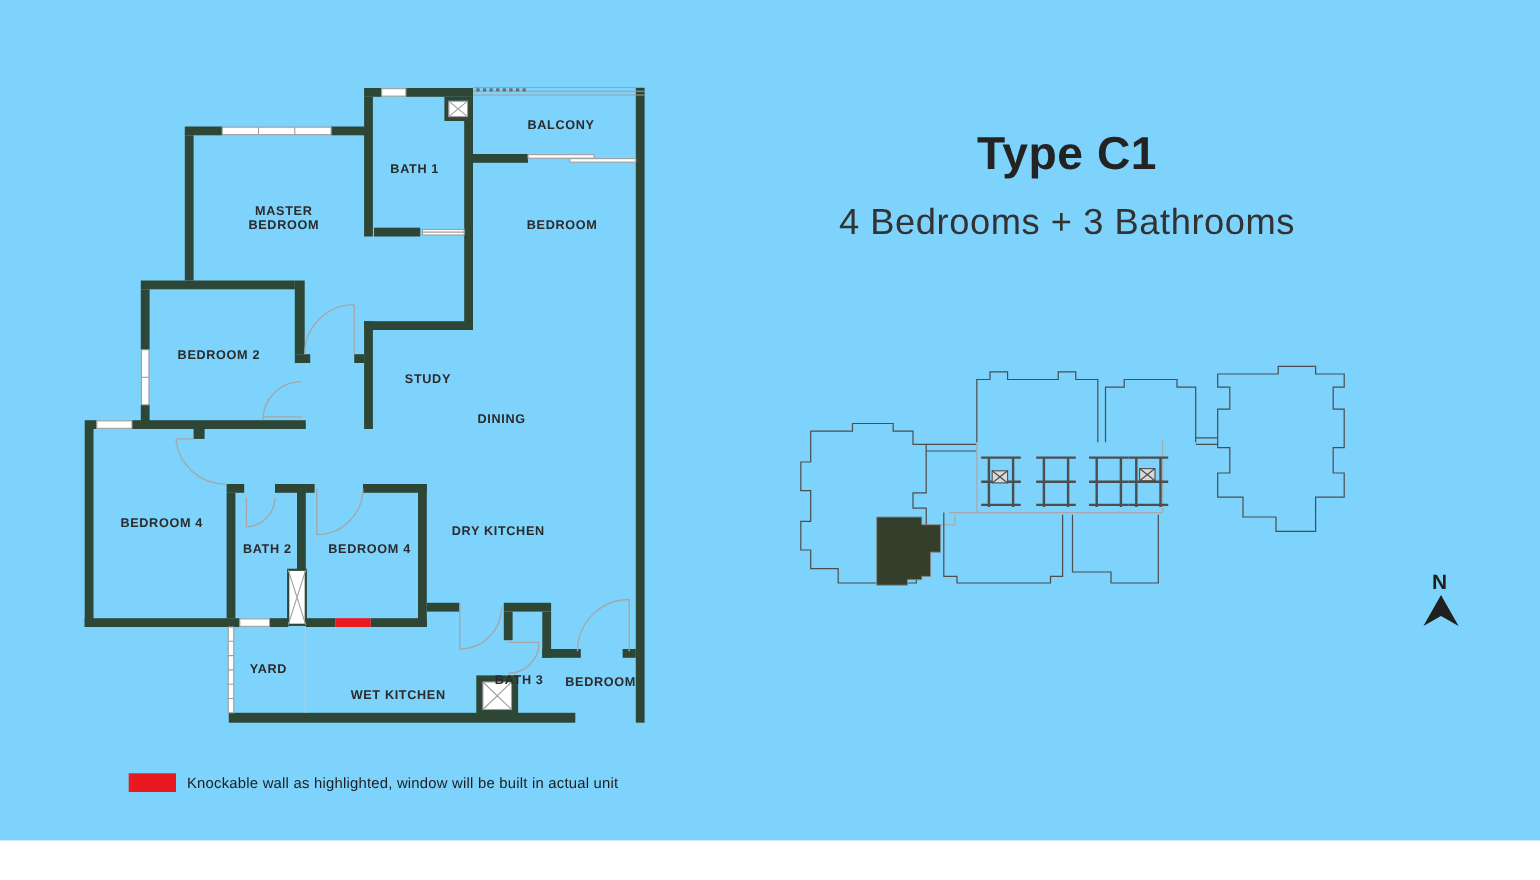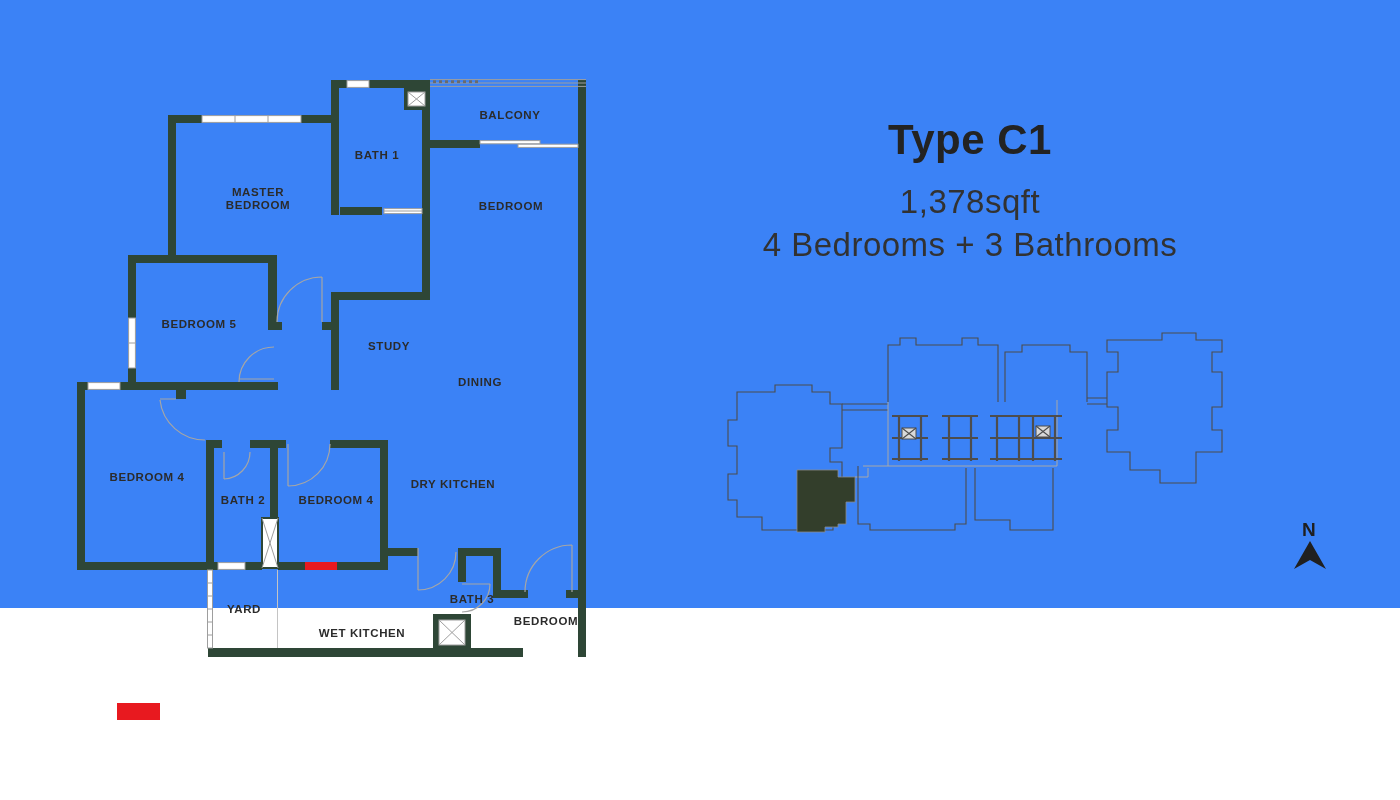--- a/index.html
+++ b/index.html
@@ -2,21 +2,21 @@
 <html style="--wall: #2e4636; --unit-highlight: #333e2b; --knockable-red: #e8191f; --text: #2b2b2b; --thin-line: #9e9e9e; --keyplan-line: #4d4d4d;"><head>
 <meta charset="utf-8">
 <style>
   :root{
     --wall:#2e4636; --unit-highlight:#333e2b; --knockable-red:#e8191f;
     --text:#2b2b2b; --thin-line:#9e9e9e; --keyplan-line:#4d4d4d;
   }
   *{box-sizing:border-box;margin:0;padding:0}
   html,body{width:1400px;height:800px;background:#ffffff;overflow:hidden;
     font-family:"Liberation Sans",sans-serif;}
-  .stage{position:relative;width:1400px;height:608px;background:#3b82f6;}
+  .stage{position:relative;width:1400px;height:764px;background:#7dd3fc;}
   svg.layer{position:absolute;left:0;top:0;}
   .rlabel{position:absolute;transform:translate(-50%,-50%);
     font-size:11.5px;font-weight:700;letter-spacing:.6px;color:var(--text);
     text-align:center;white-space:nowrap;line-height:13px;}
   .rlabel.wrap{white-space:normal;width:88px;margin-top:16px;}
   .title-block{position:absolute;left:970px;top:116px;transform:translateX(-50%);
     text-align:center;color:#232323;white-space:nowrap;}
   .title-type{font-size:42px;font-weight:700;letter-spacing:.5px;margin-bottom:16px;}
   .title-area,.title-config{font-size:33px;font-weight:400;color:#323232;
     letter-spacing:.5px;line-height:43px;}
@@ -163,37 +163,37 @@
       <path d="M797,470 H838 V477 H855 V502 H846 V524 H838 V527 H825 V532 H797 Z" fill="var(--unit-highlight)" stroke="#8a8a8a" stroke-width="0.8"></path>
     </g>
 
     <path d="M1310,541 L1326,569 L1310,560 L1294,569 Z" fill="#202020"></path>
   </svg>
 
   <div class="rlabel" style="left:510px;top:115px">BALCONY</div>
   <div class="rlabel" style="left:377px;top:155px">BATH 1</div>
   <div class="rlabel wrap" style="left:258px;top:183px">MASTER BEDROOM</div>
   <div class="rlabel" style="left:511px;top:206px">BEDROOM</div>
-  <div class="rlabel" style="left:199px;top:324px">BEDROOM 5</div>
+  <div class="rlabel" style="left:199px;top:324px">BEDROOM 2</div>
   <div class="rlabel" style="left:389px;top:346px">STUDY</div>
-  <div class="rlabel" style="left:480px;top:382px">DINING</div>
+  <div class="rlabel" style="left:456px;top:382px">DINING</div>
   <div class="rlabel" style="left:147px;top:477px">BEDROOM 4</div>
   <div class="rlabel" style="left:243px;top:500px">BATH 2</div>
   <div class="rlabel" style="left:336px;top:500px">BEDROOM 4</div>
   <div class="rlabel" style="left:453px;top:484px">DRY KITCHEN</div>
   <div class="rlabel" style="left:244px;top:609px">YARD</div>
   <div class="rlabel" style="left:362px;top:633px">WET KITCHEN</div>
-  <div class="rlabel" style="left:472px;top:599px">BATH 3</div>
+  <div class="rlabel" style="left:472px;top:619px">BATH 3</div>
   <div class="rlabel" style="left:546px;top:621px">BEDROOM</div>
 
   <div class="title-block">
     <div class="title-type">Type C1</div>
-    <div class="title-area">1,378sqft</div>
     <div class="title-config">4 Bedrooms + 3 Bathrooms</div>
   </div>
 
   <div class="legend">
     <div class="legend-swatch"></div>
+    <div class="legend-text">Knockable wall as highlighted, window will be built in actual unit</div>
   </div>
 
   <div class="north-label">N</div>
 
 </div>
 
 </body></html>

